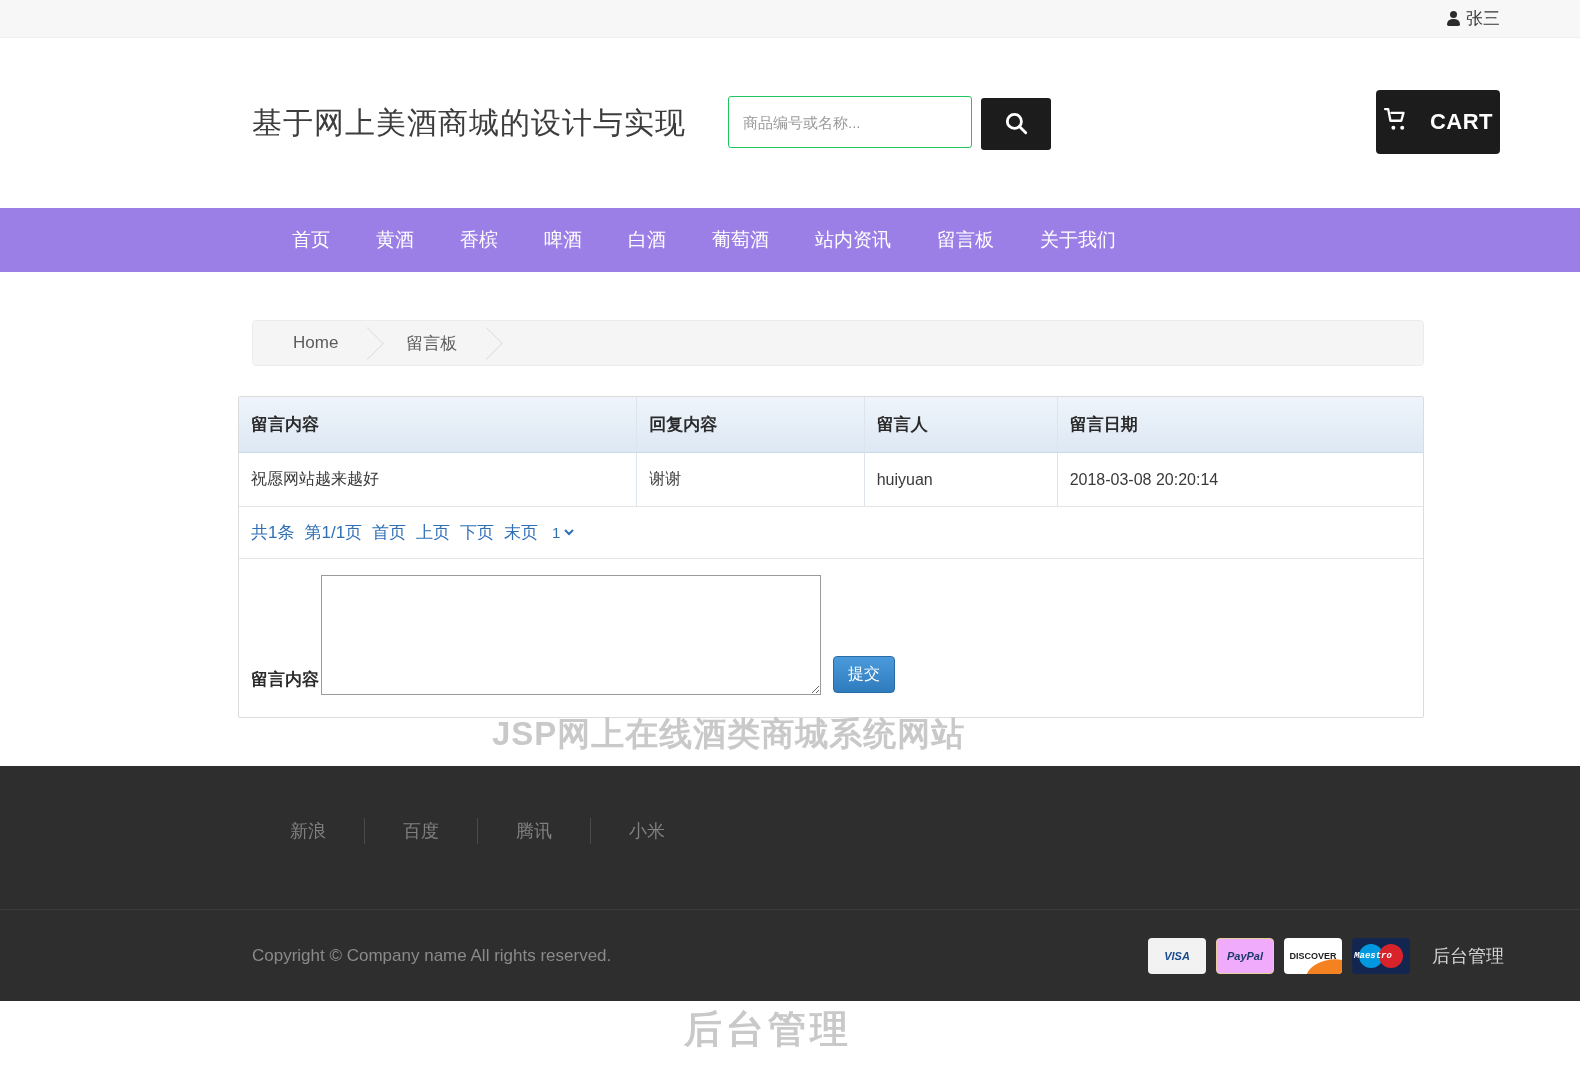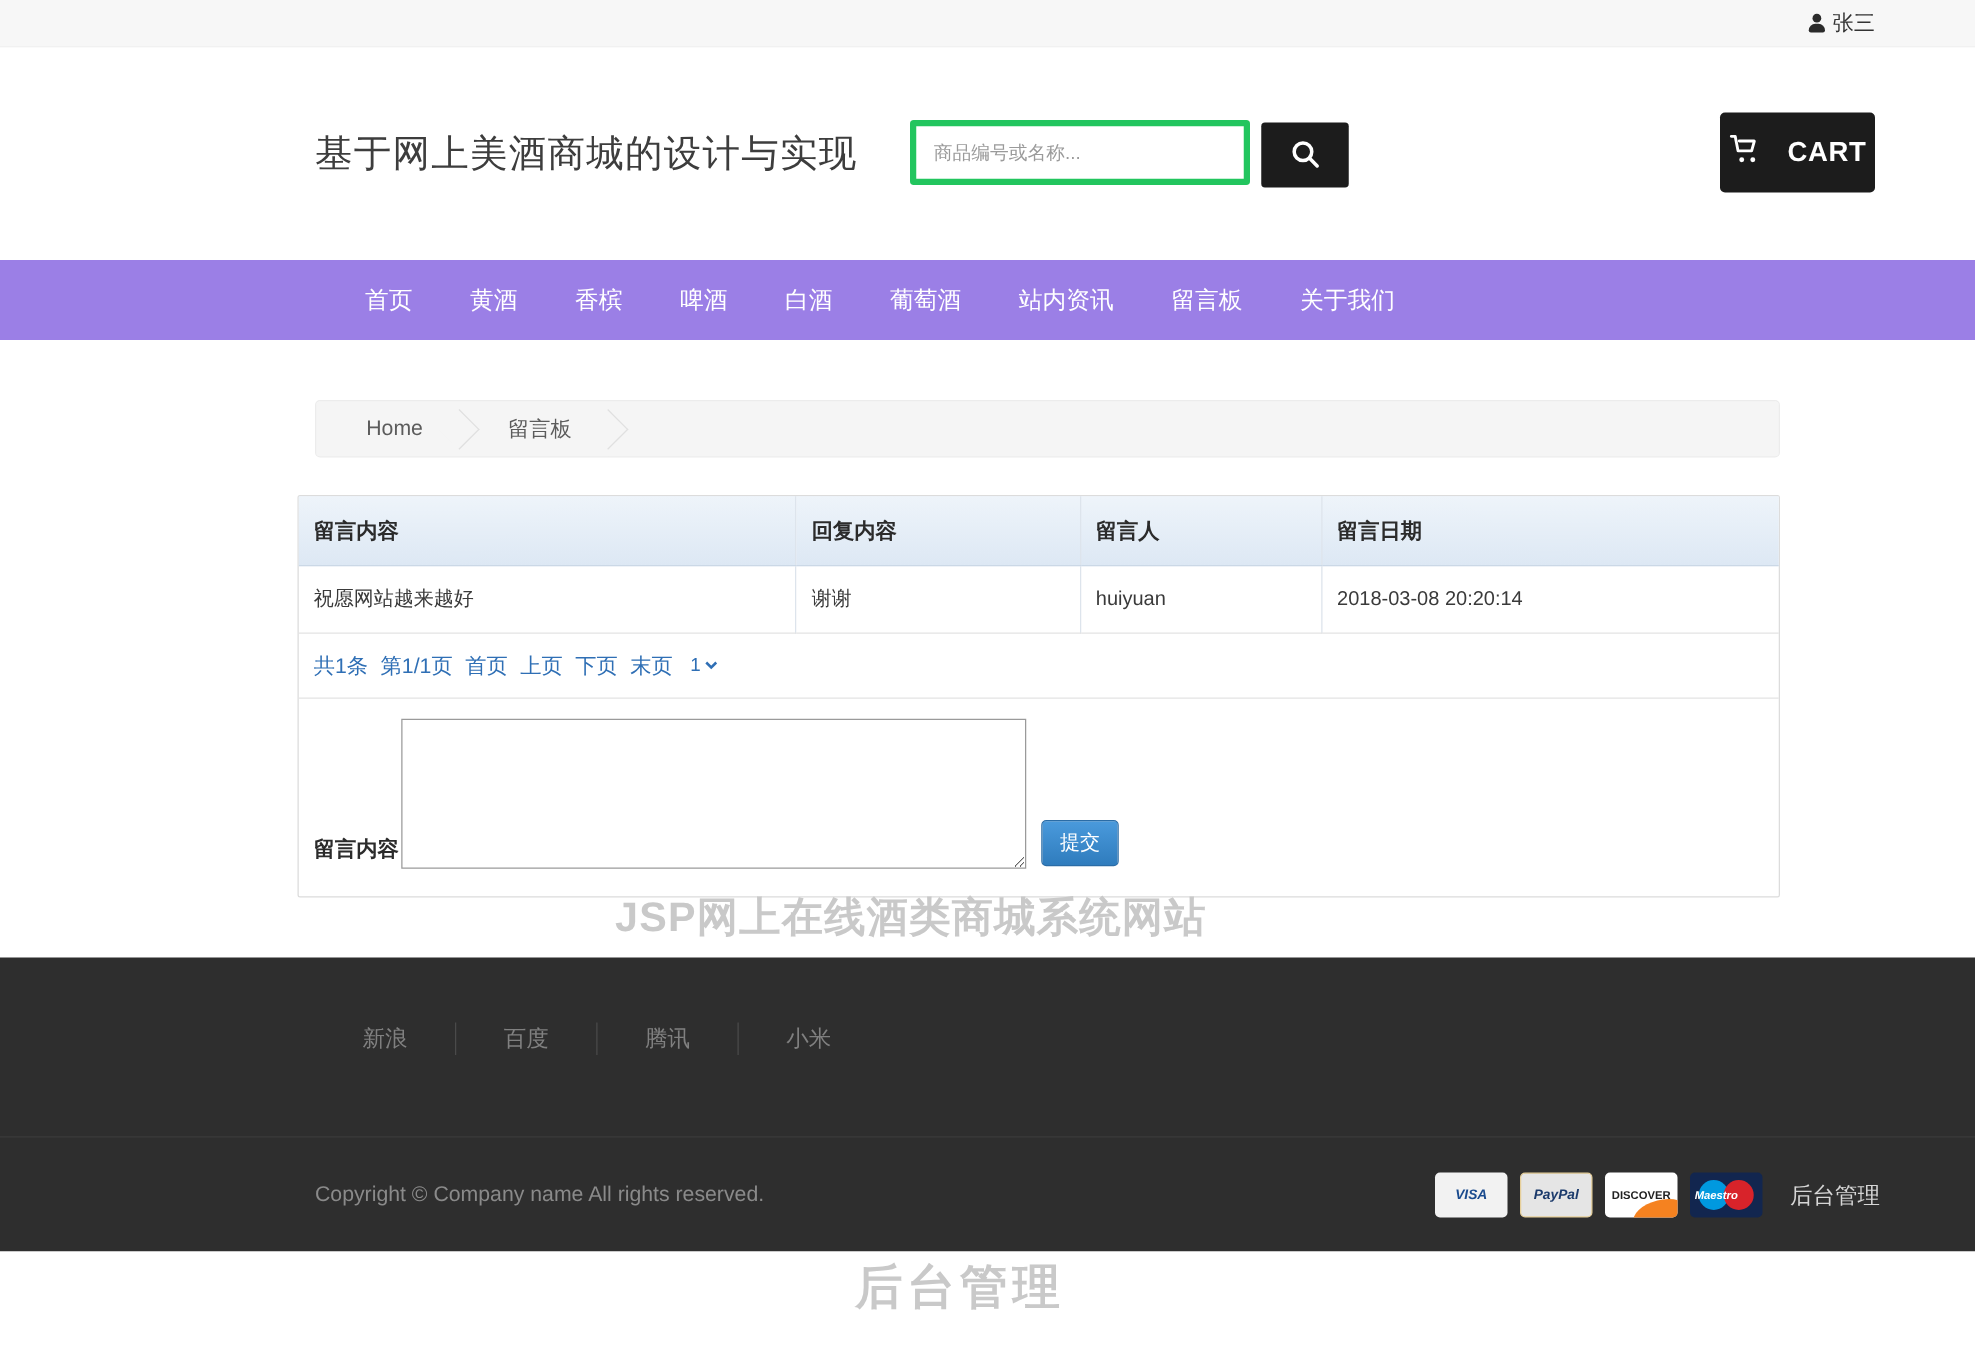--- a/index.html
+++ b/index.html
@@ -37,22 +37,22 @@
     display: flex; align-items: center;
     padding: 0 80px;
     position: relative;
   }
   .site-title {
     font-size: 30px; color: #3d3d3d; letter-spacing: 1px;
     margin-left: 172px; white-space: nowrap;
   }
   .search-wrap { display: flex; align-items: stretch; margin-left: 42px; }
   .search-input {
-    width: 272px; height: 52px;
-    border: 5px solid #22c55e; border-radius: 3px;
+    width: 244px; height: 52px;
+    border: 1px solid #22c55e; border-radius: 3px;
     padding: 12px 14px; font-size: 15px; color: #333;
     outline: none; background: #fff;
   }
   .search-input::placeholder { color: #9a9a9a; font-size: 15px; }
   .search-btn {
     width: 70px; height: 52px; margin-left: 9px; margin-top: 2px;
     background: #1c1c1c; border: none; border-radius: 3px;
     display: flex; align-items: center; justify-content: center;
     cursor: pointer; padding: 0;
   }
@@ -172,36 +172,36 @@
   }
   .copyright { color: #8a8a8a; font-size: 17px; }
   .paylogos { display: flex; align-items: center; gap: 10px; }
   .paycard {
     width: 58px; height: 36px; border-radius: 4px;
     display: flex; align-items: center; justify-content: center;
     font-size: 11px; font-weight: bold; font-style: italic;
     overflow: hidden; position: relative;
   }
   .pc-visa { background: #f2f2f2; color: #1a4b8e; }
-  .pc-paypal { background: #e5e5e5; color: #1b3a6b; border: 1px solid #e6cf9a; }
+  .pc-paypal { background: #f0abfc; color: #1b3a6b; border: 1px solid #e6cf9a; }
   .pc-discover { background: #fff; color: #222; font-size: 9px; font-style: normal; }
   .pc-discover::after {
     content: ""; position: absolute; right: -10px; bottom: -12px;
     width: 46px; height: 26px; background: #f58220; border-radius: 50% 50% 0 0;
     transform: rotate(-14deg);
   }
   .pc-maestro { background: #12264f; }
   .pc-maestro .c1, .pc-maestro .c2 {
     position: absolute; width: 24px; height: 24px; border-radius: 50%; top: 6px;
   }
   .pc-maestro .c1 { background: #0099df; left: 7px; }
   .pc-maestro .c2 { background: #d8232a; right: 7px; }
   .pc-maestro .lbl {
     position: absolute; left: 0; right: 16px; text-align: center; top: 13px;
-    color: #fff; font-size: 9px; font-style: italic; font-weight: bold; z-index: 3;
+    color: #fff; font-size: 9px; font-style: italic; font-weight: bold; z-index: 3; font-family: Liberation Mono, monospace;
   }
   .admin-link { color: #d6d6d6; font-size: 18px; text-decoration: none; margin-left: 12px; }
 </style>
 </head>
 <body>
 
 <div class="page">
 
   <div class="topbar">
     <div class="user-chip">

